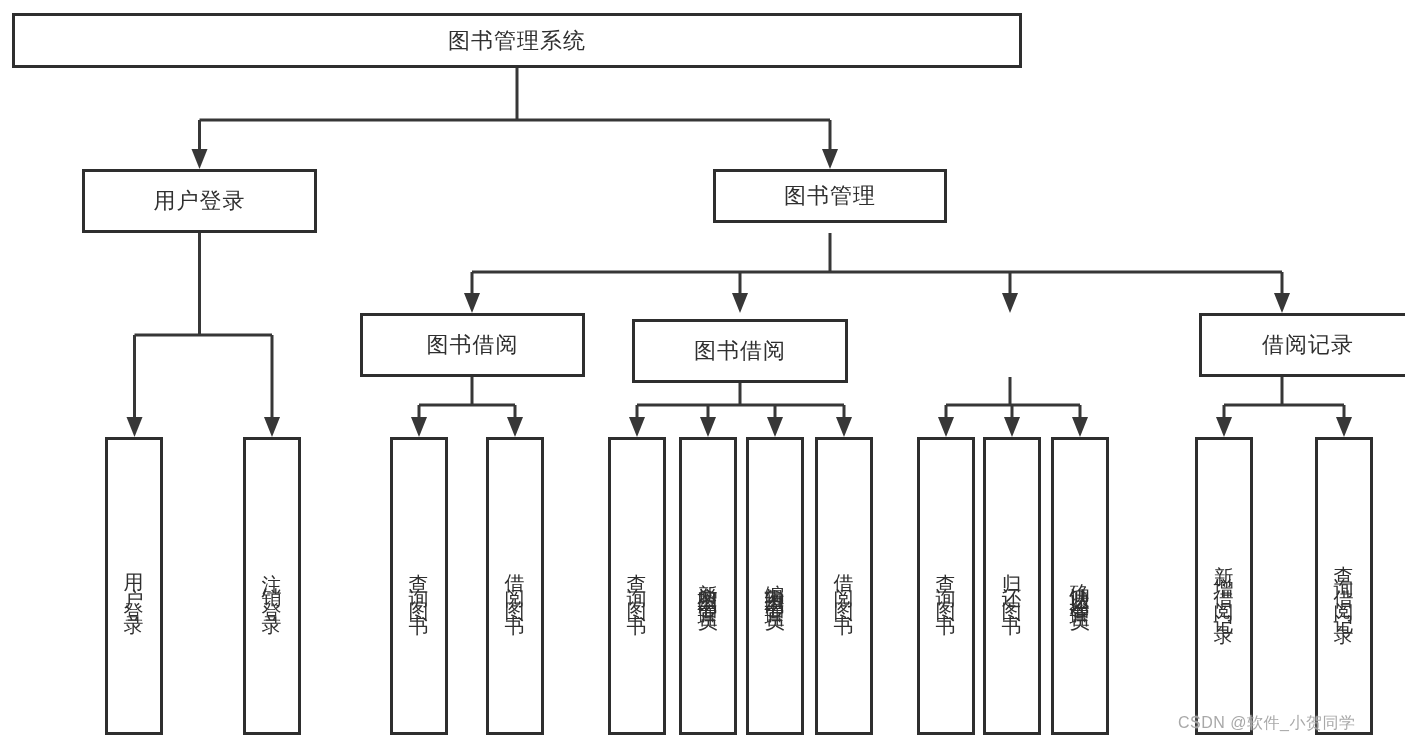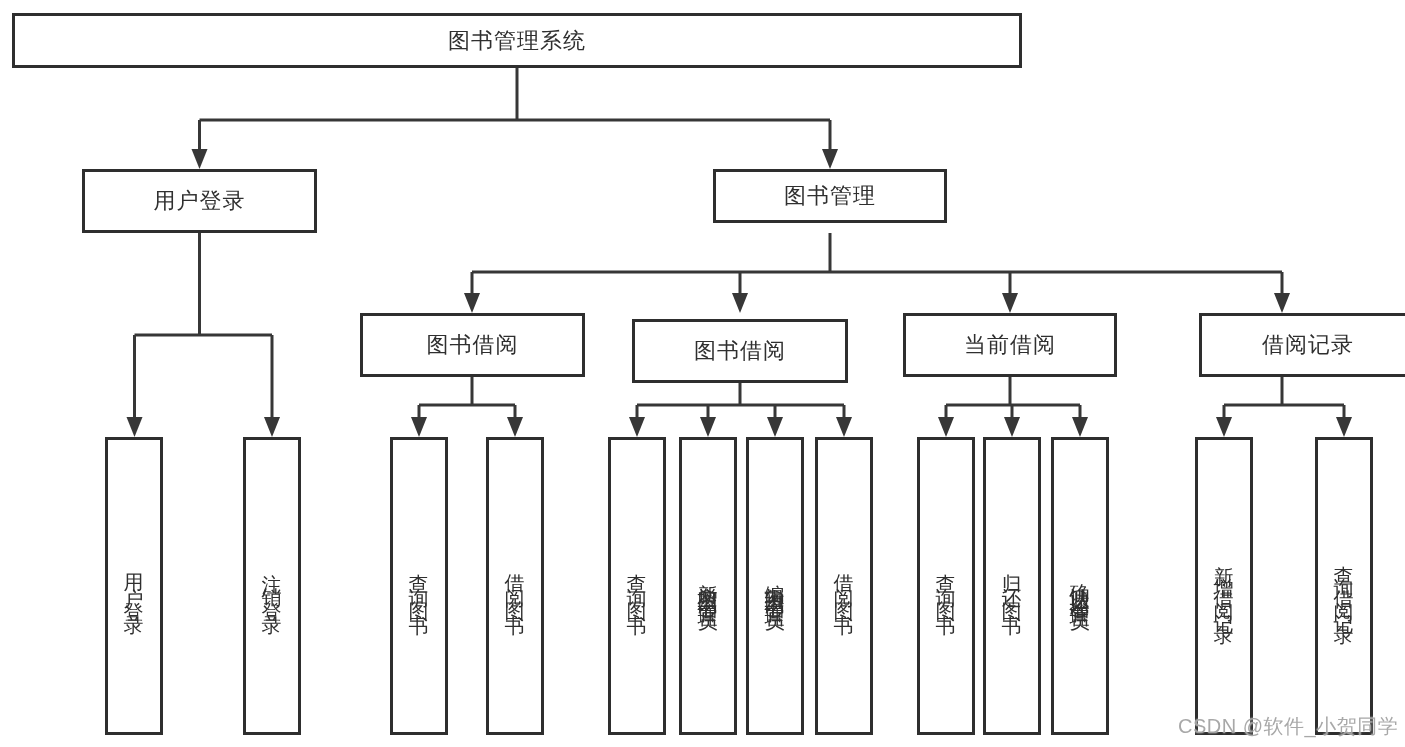--- a/index.html
+++ b/index.html
@@ -27,21 +27,21 @@
     white-space:nowrap;
   }
   .vs{letter-spacing:14px;}
   .vm{letter-spacing:12px;}
   .vl{letter-spacing:4px;}
   #connectors{position:absolute;left:0;top:0;z-index:1;}
   #watermark{
     position:absolute;
     left:1178px;
     top:713px;
-    font-size:20px;
+    font-size:16px;
     color:rgba(158,158,158,0.9);
     letter-spacing:0.5px;
     white-space:nowrap;
     z-index:5;
     text-shadow:0 0 2px #ffffff;
   }
 </style>
 </head>
 <body>
 
@@ -123,23 +123,20 @@
   <div class="node" style="left:713px;top:169px;width:234px;height:54px;">
     <span class="hlabel">图书管理</span>
   </div>
 
   <div class="node" style="left:360px;top:313px;width:225px;height:64px;">
     <span class="hlabel">图书借阅</span>
   </div>
   <div class="node" style="left:632px;top:313px;width:216px;height:64px;margin-top:6px;">
     <span class="hlabel">图书借阅</span>
   </div>
-  <div class="node" style="left:903px;top:313px;width:214px;height:64px;">
-    <span class="hlabel">当前借阅</span>
-  </div>
   <div class="node" style="left:1199px;top:313px;width:218px;height:64px;">
     <span class="hlabel">借阅记录</span>
   </div>
 
   <div class="node vnode" style="left:105px;">
     <span class="vlabel vs">用户登录</span>
   </div>
   <div class="node vnode" style="left:243px;">
     <span class="vlabel vs">注销登录</span>
   </div>

